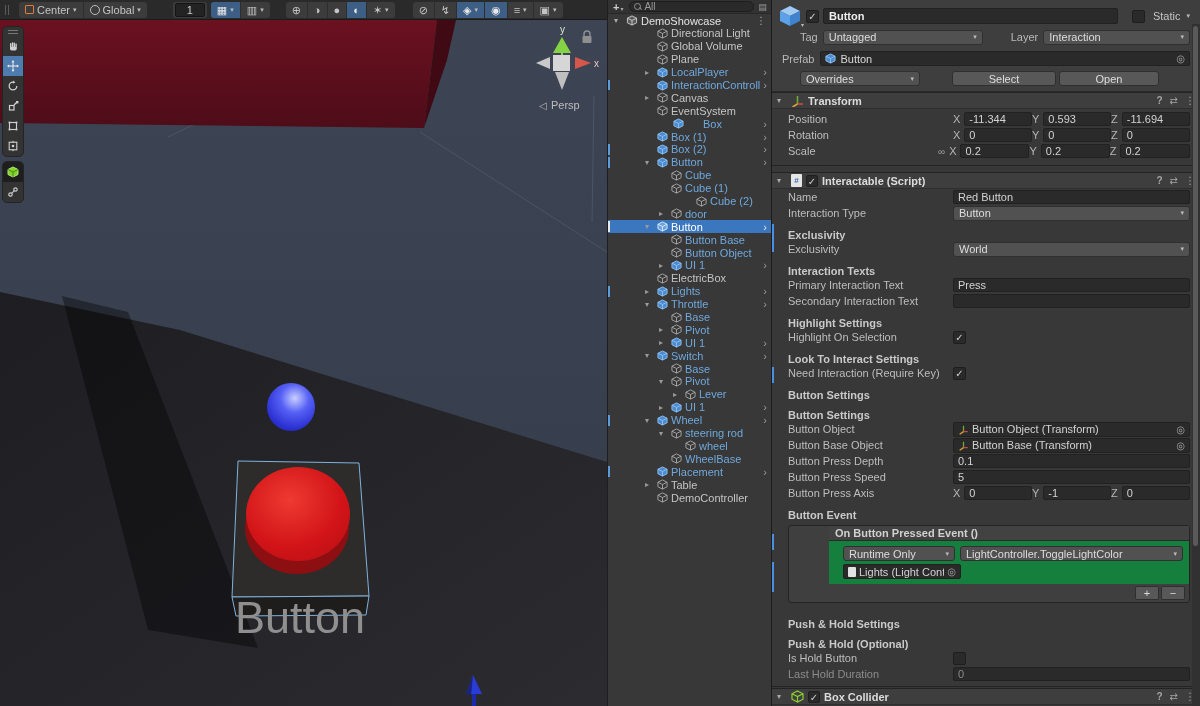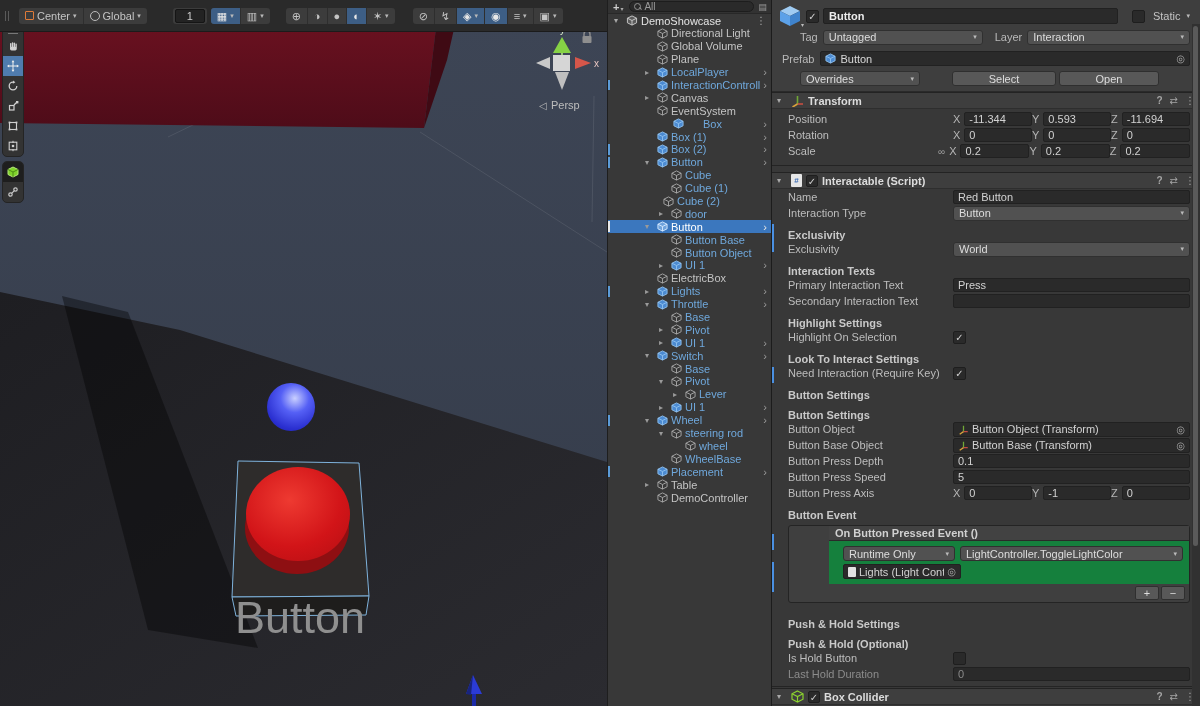--- a/index.html
+++ b/index.html
@@ -3,21 +3,21 @@
 <meta charset="utf-8">
 <style>
   * { margin:0; padding:0; box-sizing:border-box; }
   html,body { width:1200px; height:706px; overflow:hidden; background:#383838;
     font-family:"Liberation Sans", sans-serif; font-size:11px; color:#C8C8C8;
     -webkit-font-smoothing:antialiased; }
   .app { position:relative; width:1200px; height:706px; }
 
   
   .scene-pane { position:absolute; left:0; top:0; width:607px; height:706px; background:#3A4150; }
-  .scene-toolbar { position:absolute; left:0; top:0; width:607px; height:32px;
+  .scene-toolbar { position:absolute; left:0; top:0; width:607px; height:20px;
     background:#2A2A2A; border-bottom:1px solid #1B1B1B; display:flex; align-items:center; z-index:30; }
   .tb-handle { display:flex; gap:2px; margin-left:5px; }
   .tb-handle i { display:block; width:1px; height:10px; background:#5A5A5A; }
   .tb-group { display:flex; align-items:center; height:16px; background:#3C3C3C; border-radius:3px; overflow:hidden; }
   .tb-btn { display:flex; align-items:center; gap:3px; height:16px; padding:0 6px; color:#C4C4C4;
     border-right:1px solid #2E2E2E; cursor:default; }
   .tb-btn:last-child { border-right:none; }
   .tb-btn.active { background:#3D5E85; color:#E8E8E8; }
   .tb-caret { font-size:7px; color:#B9B9B9; }
   .tb-glyph { font-size:11px; line-height:16px; }
@@ -499,21 +499,21 @@
           <span class="lbl txt-blue">Cube</span>
         </div>
         <div class="h-row" style="padding-left: 51px;">
           <span class="arrow"></span>
           <span class="icon"><svg width="11" height="11" viewBox="0 0 12 12">
               <path d="M6 1 L11 3.5 V8.5 L6 11 L1 8.5 V3.5 Z" fill="none" stroke="#A8A8A8"></path>
               <path d="M1 3.5 L6 6 L11 3.5 M6 6 V11" stroke="#A8A8A8" fill="none"></path>
             </svg></span>
           <span class="lbl txt-blue">Cube (1)</span>
         </div>
-        <div class="h-row" style="padding-left: 43px;">
+        <div class="h-row" style="padding-left: 76px;">
           <span class="arrow"></span>
           <span class="icon"><svg width="11" height="11" viewBox="0 0 12 12">
               <path d="M6 1 L11 3.5 V8.5 L6 11 L1 8.5 V3.5 Z" fill="none" stroke="#A8A8A8"></path>
               <path d="M1 3.5 L6 6 L11 3.5 M6 6 V11" stroke="#A8A8A8" fill="none"></path>
             </svg></span>
           <span class="lbl txt-blue">Cube (2)</span>
         </div>
         <div class="h-row" style="padding-left: 51px;">
           <span class="arrow">▸</span>
           <span class="icon"><svg width="11" height="11" viewBox="0 0 12 12">
@@ -731,21 +731,21 @@
         <span class="chk" style="background:#2A2A2A"></span>
         <span class="static-lbl">Static</span>
         <span class="caret">▾</span>
       </div>
       <div class="go-r2">
         <span class="go-lab">Tag</span>
         <div class="dd tagdd">
           <span>Untagged</span>
           <span class="caret">▾</span>
         </div>
-        <span class="go-lab" style="margin-left:7px">Layer</span>
+        <span class="go-lab" style="margin-left:23px">Layer</span>
         <div class="dd layerdd">
           <span>Interaction</span>
           <span class="caret">▾</span>
         </div>
       </div>
       <div class="go-r3">
         <span class="go-lab">Prefab</span>
         <div class="prefab-field">
           <svg width="11" height="11" viewBox="0 0 12 12">
             <path d="M6 1 L11 3.5 V8.5 L6 11 L1 8.5 V3.5 Z" fill="#4C8BD2" stroke="#8FC1EF"></path>

